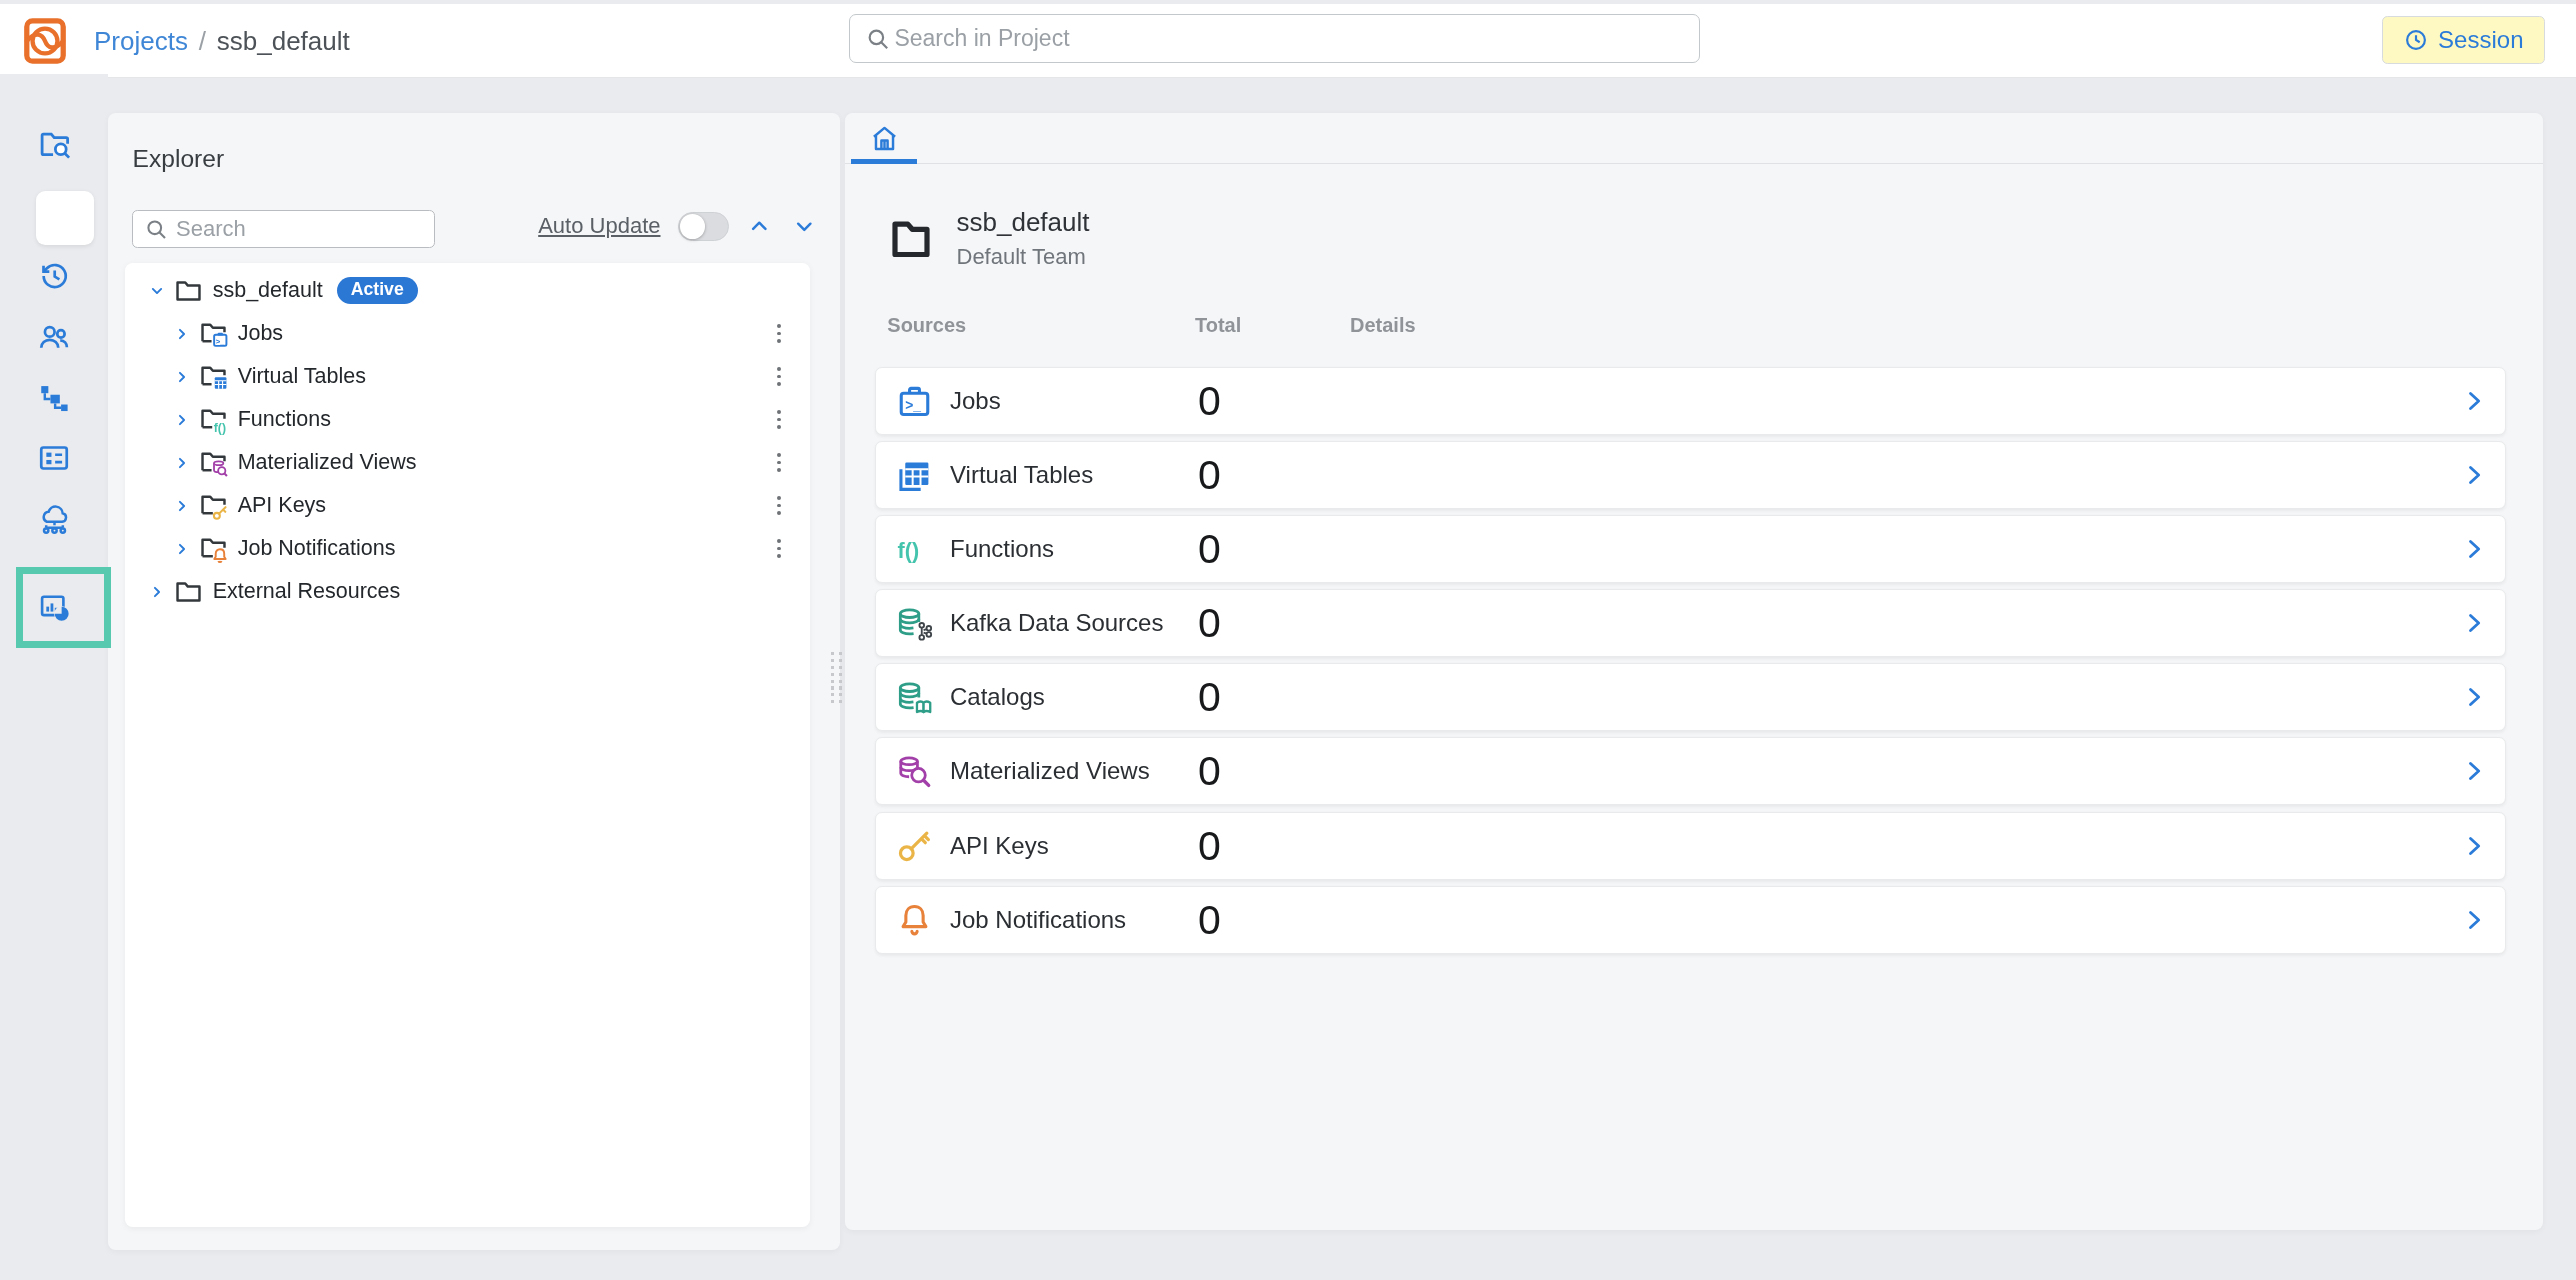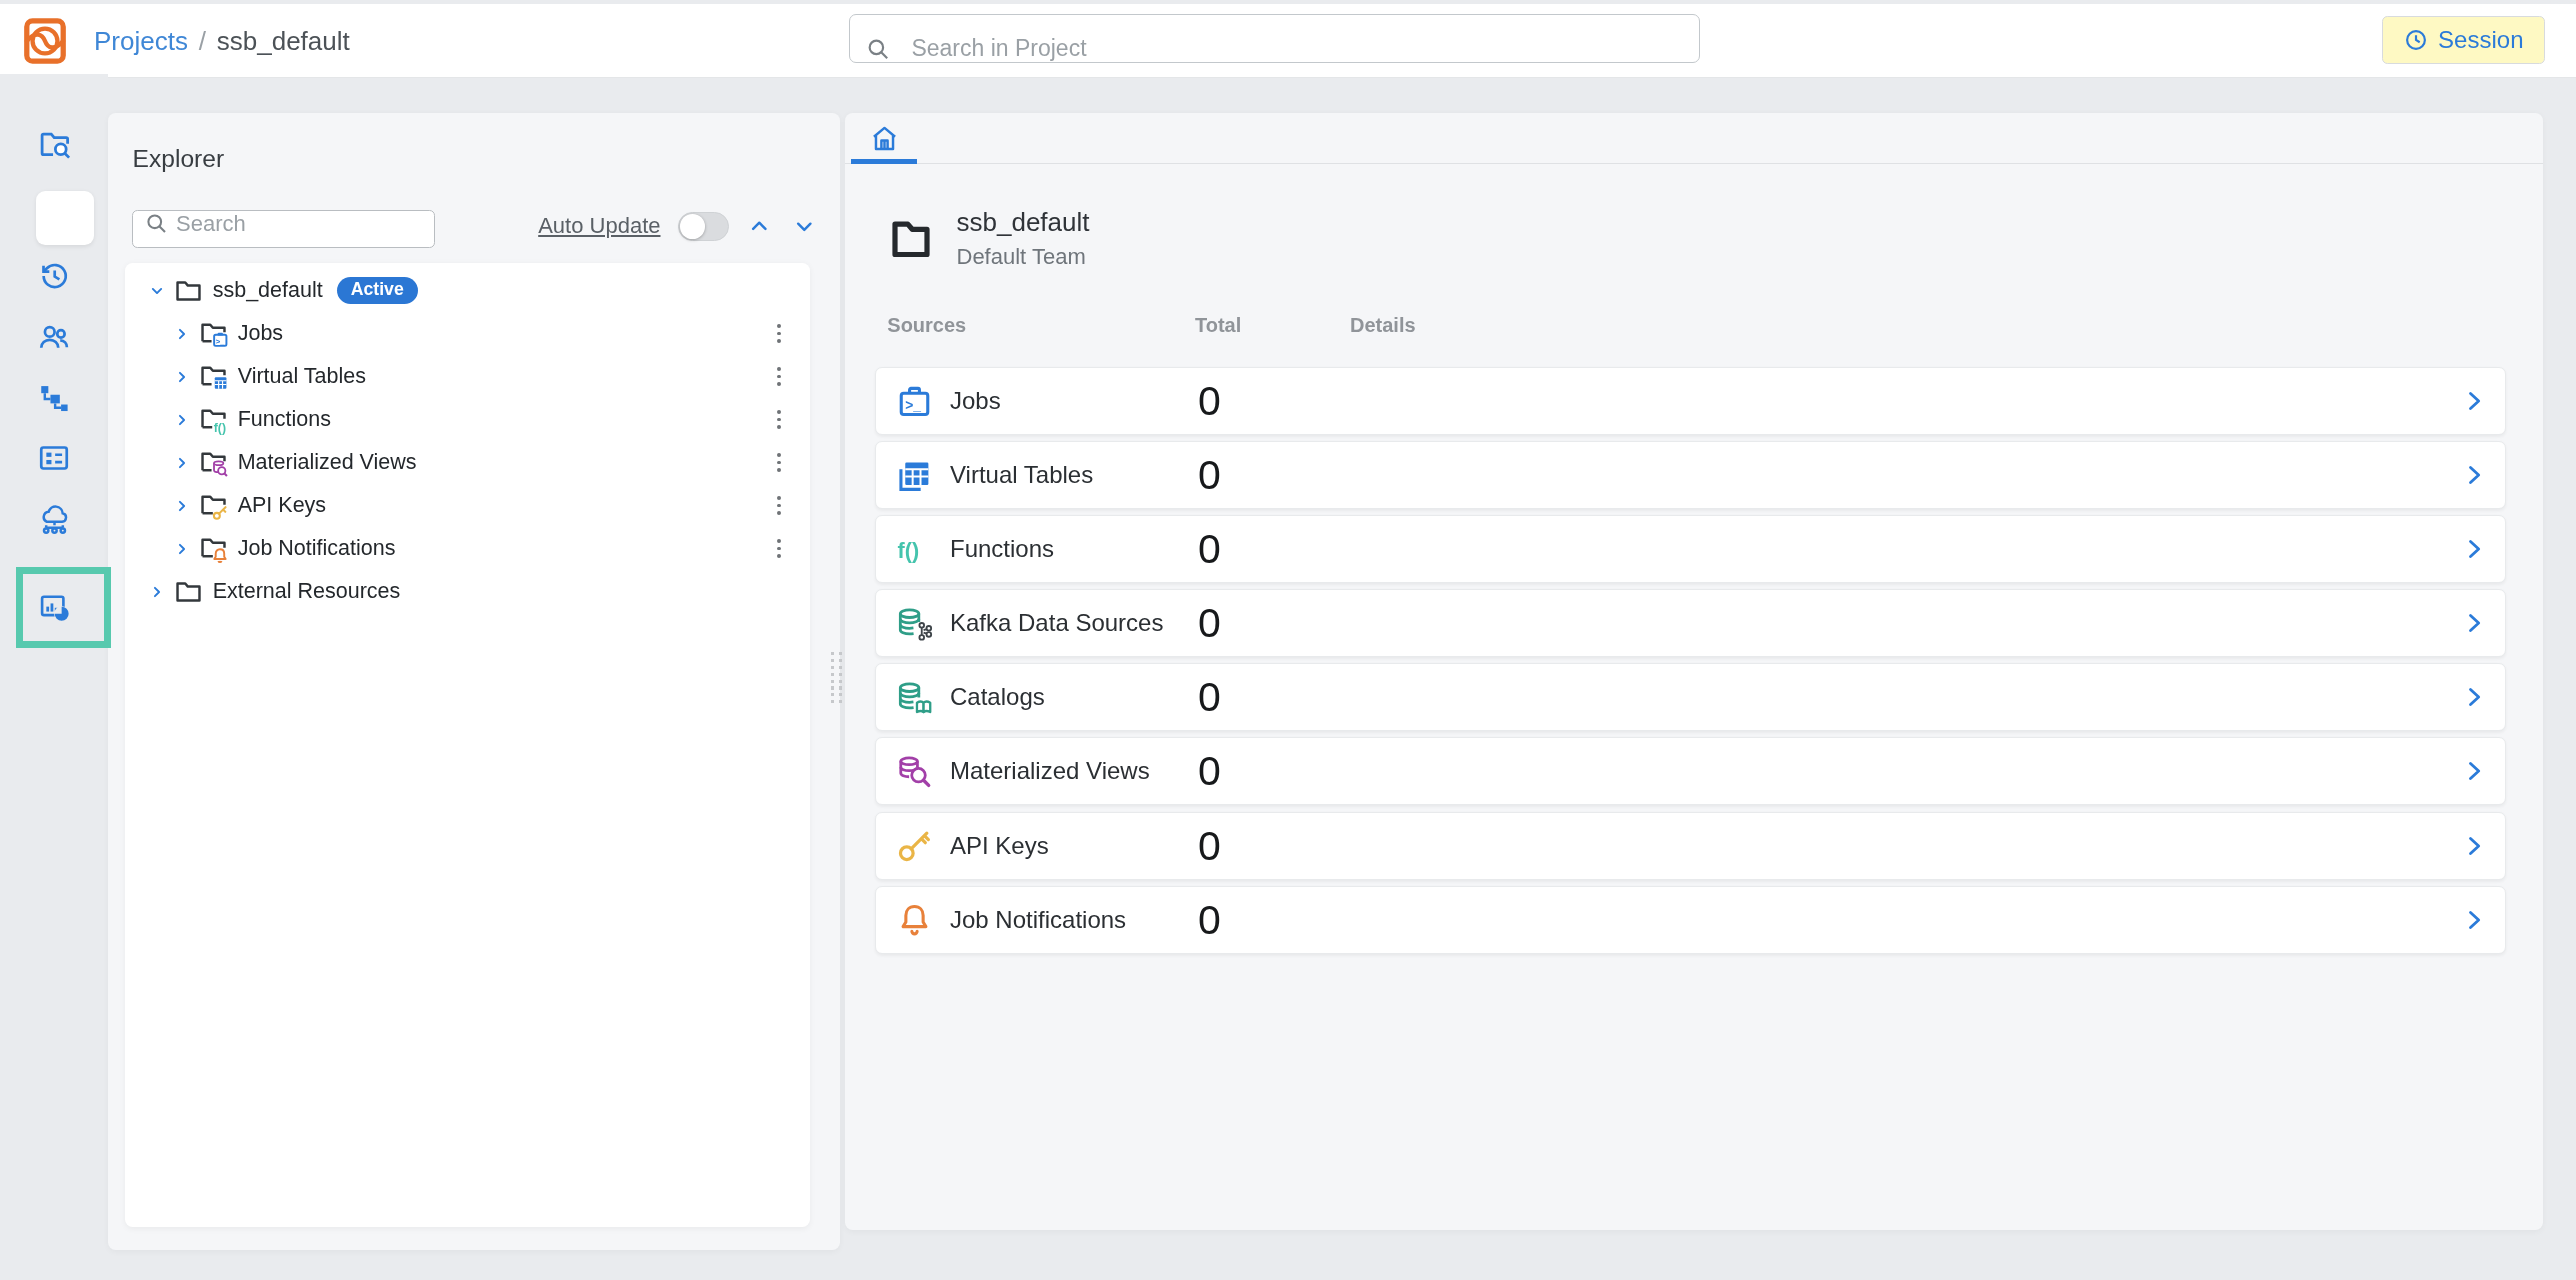--- a/index.html
+++ b/index.html
@@ -17,21 +17,21 @@
     background:#ffffff; border-bottom:1.5px solid #e4e6e8;
   }
   .logo { position:absolute; left:21px; top:14px; width:48px; height:46px; }
   .breadcrumb { position:absolute; left:94px; top:0; height:74px; display:flex; align-items:center; gap:10.8px; font-size:26px; }
   .crumb-root { color:#3f87d6; cursor:pointer; }
   .crumb-sep { color:#9aa0a5; }
   .crumb-cur { color:#4c5257; }
   .hdr-search {
     position:absolute; left:849px; top:10px; width:851px; height:49px;
     background:#fff; border:1.5px solid #c3c8cc; border-radius:7px;
-    display:flex; align-items:flex-end; padding:0 15.4px; gap:20px;
+    display:flex; align-items:center; padding:0 15.4px; gap:3px;
   }
   .hdr-search input, .exp-search input {
     border:none; outline:none; background:transparent; flex:1;
     font-family:"Liberation Sans", sans-serif;
   }
   .hdr-search input { font-size:23px; color:#3c4146; }
   .hdr-search input::placeholder { color:#9aa0a5; }
   .session-btn {
     position:absolute; right:31.5px; top:11.5px; height:48px;
     border:1.5px solid #d8dbde; border-radius:5.4px; background:#fef9c3;
@@ -51,21 +51,21 @@
   }
   
   .explorer {
     position:absolute; left:108px; top:113px; width:732px; height:1137px;
     background:#f5f6f8; border-radius:7.7px; box-shadow:0 1.5px 6.1px rgba(0,0,0,.04);
   }
   .exp-title { position:absolute; left:24.6px; top:32px; font-size:24.6px; color:#383d42; }
   .exp-toolbar { position:absolute; left:24px; right:21.5px; top:94px; height:38px; display:flex; align-items:center; }
   .exp-search {
     width:303px; height:38px; background:#fff; border:1.5px solid #b9bdc1; border-radius:5.4px;
-    display:flex; align-items:flex-start; padding:0 10.8px; gap:7.7px;margin-top:6px;
+    display:flex; align-items:center; padding:0 10.8px; gap:7.7px;margin-top:6px;
   }
   .exp-search input { font-size:22px; color:#3c4146; width:100%; }
   .exp-search input::placeholder { color:#9aa0a5; }
   .exp-right { margin-left:auto; display:flex; align-items:center; gap:17px; }
   .auto-label { font-size:22px; color:#5a6066;text-decoration:underline; }
   .toggle { width:51px; height:29px; border-radius:14.6px; background:#dadcdf; border:0.8px solid #cfd2d5; position:relative; cursor:pointer; }
   .toggle .knob { position:absolute; left:1.5px; top:1.5px; width:24.6px; height:24.6px; border-radius:50%; background:#fff; box-shadow:0 0.8px 3.1px rgba(0,0,0,.3); }
   .caret-btn { width:28px; height:28px; display:flex; align-items:center; justify-content:center; cursor:pointer; }
   
   .tree-card {

